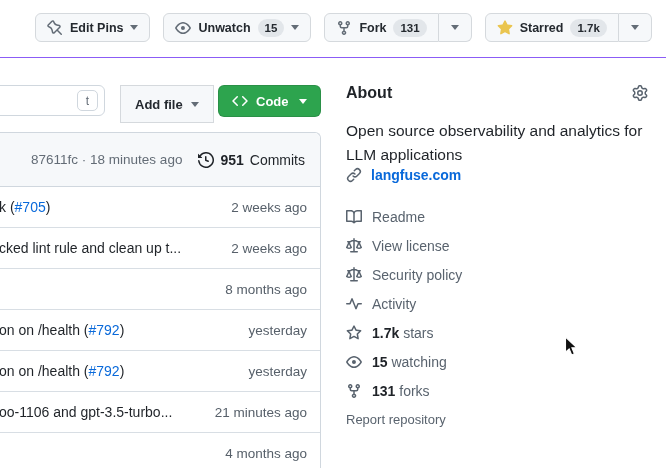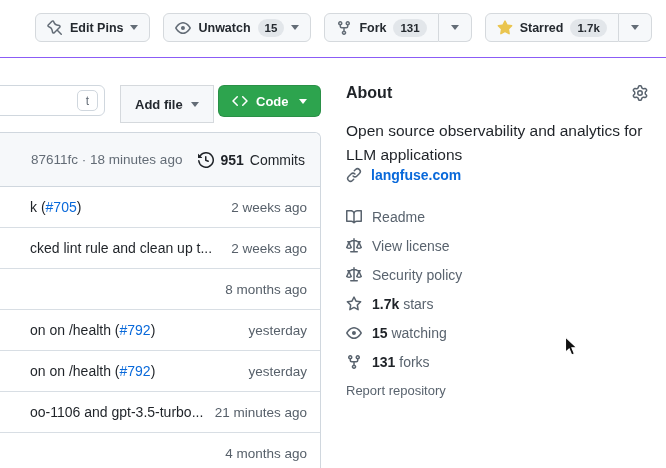--- a/index.html
+++ b/index.html
@@ -86,21 +86,21 @@
     display:flex; align-items:center; gap:6px; color:#1f2328;
     font-size:14px; white-space:nowrap; cursor:pointer;
   }
   .commits-link .icn { color:#1f2328; }
   .commits-link b { font-weight:700; }
   .frow {
     height:41px; border-bottom:1px solid #d8dee4;
     display:flex; align-items:center; padding:0 13px 0 0;
     font-size:14px; background:#fff;
   }
-  .frow .msg { color:#1f2328; white-space:nowrap; overflow:hidden;padding-left:31px; }
+  .frow .msg { color:#1f2328; white-space:nowrap; overflow:hidden; }
   .frow .msg a { color:#0969da; text-decoration:none; cursor:pointer; }
   .frow .date { margin-left:auto; color:#57606a; font-size:13.5px; white-space:nowrap; padding-left:10px; }
   
   .sidebar { position:absolute; left:346px; top:84px; width:302px; }
   .about-head { display:flex; align-items:center; justify-content:space-between; }
   .about-title { font-size:16px; font-weight:700; color:#1f2328; }
   .gear { color:#59636e; cursor:pointer; }
   .about-desc { margin-top:17px; font-size:15.5px; line-height:24px; color:#1f2328; }
   .site-row {
     display:flex; align-items:center; gap:9px;
@@ -286,20 +286,28 @@
       <span class="icn">
         <svg class="oct" viewBox="0 0 16 16" fill="currentColor">
             <path d="M8.75.75V2h.985c.304 0 .603.08.867.231l1.29.736c.038.022.08.033.124.033h2.234a.75.75 0 0 1 0 1.5h-.427l2.111 4.692a.75.75 0 0 1-.154.838l-.53-.53.529.531-.001.002-.002.002-.006.006-.016.015-.045.04c-.21.176-.441.327-.686.45C14.556 10.78 13.88 11 13 11a4.498 4.498 0 0 1-2.023-.454 3.544 3.544 0 0 1-.686-.45l-.045-.04-.016-.015-.006-.006-.004-.004v-.001a.75.75 0 0 1-.154-.838L12.178 4.5h-.162c-.305 0-.604-.079-.868-.231l-1.29-.736a.245.245 0 0 0-.124-.033H8.75V13h2.5a.75.75 0 0 1 0 1.5h-6.5a.75.75 0 0 1 0-1.5h2.5V3.5h-.984a.245.245 0 0 0-.124.033l-1.289.737c-.265.15-.564.23-.869.23h-.162l2.112 4.692a.75.75 0 0 1-.154.838l-.53-.53.529.531-.001.002-.002.002-.006.006-.016.015-.045.04c-.21.176-.441.327-.686.45C4.556 10.78 3.88 11 3 11a4.498 4.498 0 0 1-2.023-.454 3.544 3.544 0 0 1-.686-.45l-.045-.04-.016-.015-.006-.006-.004-.004v-.001a.75.75 0 0 1-.154-.838L2.178 4.5H1.75a.75.75 0 0 1 0-1.5h2.234a.249.249 0 0 0 .125-.033l1.288-.737c.265-.15.564-.23.869-.23h.984V.75a.75.75 0 0 1 1.5 0Zm2.945 8.477c.285.135.718.273 1.305.273s1.02-.138 1.305-.273L13 6.327Zm-10 0c.285.135.718.273 1.305.273s1.02-.138 1.305-.273L3 6.327Z"></path>
           </svg>
       </span>
       <span>Security policy</span>
     </li>
     <li class="side-item">
       <span class="icn">
         <svg class="oct" viewBox="0 0 16 16" fill="currentColor">
+            <path d="M6 2c.306 0 .582.187.696.471L10 10.731l1.304-3.26A.751.751 0 0 1 12 7h3.25a.75.75 0 0 1 0 1.5h-2.742l-1.812 4.528a.751.751 0 0 1-1.392 0L6 4.77 4.696 8.03A.75.75 0 0 1 4 8.5H.75a.75.75 0 0 1 0-1.5h2.742l1.812-4.529A.751.751 0 0 1 6 2Z"></path>
+          </svg>
+      </span>
+      <span>Activity</span>
+    </li>
+    <li class="side-item">
+      <span class="icn">
+        <svg class="oct" viewBox="0 0 16 16" fill="currentColor">
             <path d="M8 .25a.75.75 0 0 1 .673.418l1.882 3.815 4.21.612a.75.75 0 0 1 .416 1.279l-3.046 2.97.719 4.192a.751.751 0 0 1-1.088.791L8 12.347l-3.766 1.98a.75.75 0 0 1-1.088-.79l.72-4.194L.818 6.374a.75.75 0 0 1 .416-1.28l4.21-.611L7.327.668A.75.75 0 0 1 8 .25Zm0 2.445L6.615 5.5a.75.75 0 0 1-.564.41l-3.097.45 2.24 2.184a.75.75 0 0 1 .216.664l-.528 3.084 2.769-1.456a.75.75 0 0 1 .698 0l2.77 1.456-.53-3.084a.75.75 0 0 1 .216-.664l2.24-2.183-3.096-.45a.75.75 0 0 1-.564-.41L8 2.694Z"></path>
           </svg>
       </span>
       <span><b>1.7k</b><span> stars</span></span>
     </li>
     <li class="side-item">
       <span class="icn">
         <svg class="oct" viewBox="0 0 16 16" fill="currentColor">
             <path d="M8 2c1.981 0 3.671.992 4.933 2.078 1.27 1.091 2.187 2.345 2.637 3.023a1.62 1.62 0 0 1 0 1.798c-.45.678-1.367 1.932-2.637 3.023C11.67 13.008 9.981 14 8 14c-1.981 0-3.671-.992-4.933-2.078C1.797 10.83.88 9.576.43 8.898a1.62 1.62 0 0 1 0-1.798c.45-.677 1.367-1.931 2.637-3.022C4.33 2.992 6.019 2 8 2ZM1.679 7.932a.12.12 0 0 0 0 .136c.411.622 1.241 1.75 2.366 2.717C5.176 11.758 6.527 12.5 8 12.5c1.473 0 2.825-.742 3.955-1.715 1.124-.967 1.954-2.096 2.366-2.717a.12.12 0 0 0 0-.136c-.412-.621-1.242-1.75-2.366-2.717C10.824 4.242 9.473 3.5 8 3.5c-1.473 0-2.825.742-3.955 1.715-1.124.967-1.954 2.096-2.366 2.717ZM8 10a2 2 0 1 1-.001-3.999A2 2 0 0 1 8 10Z"></path>
           </svg>

